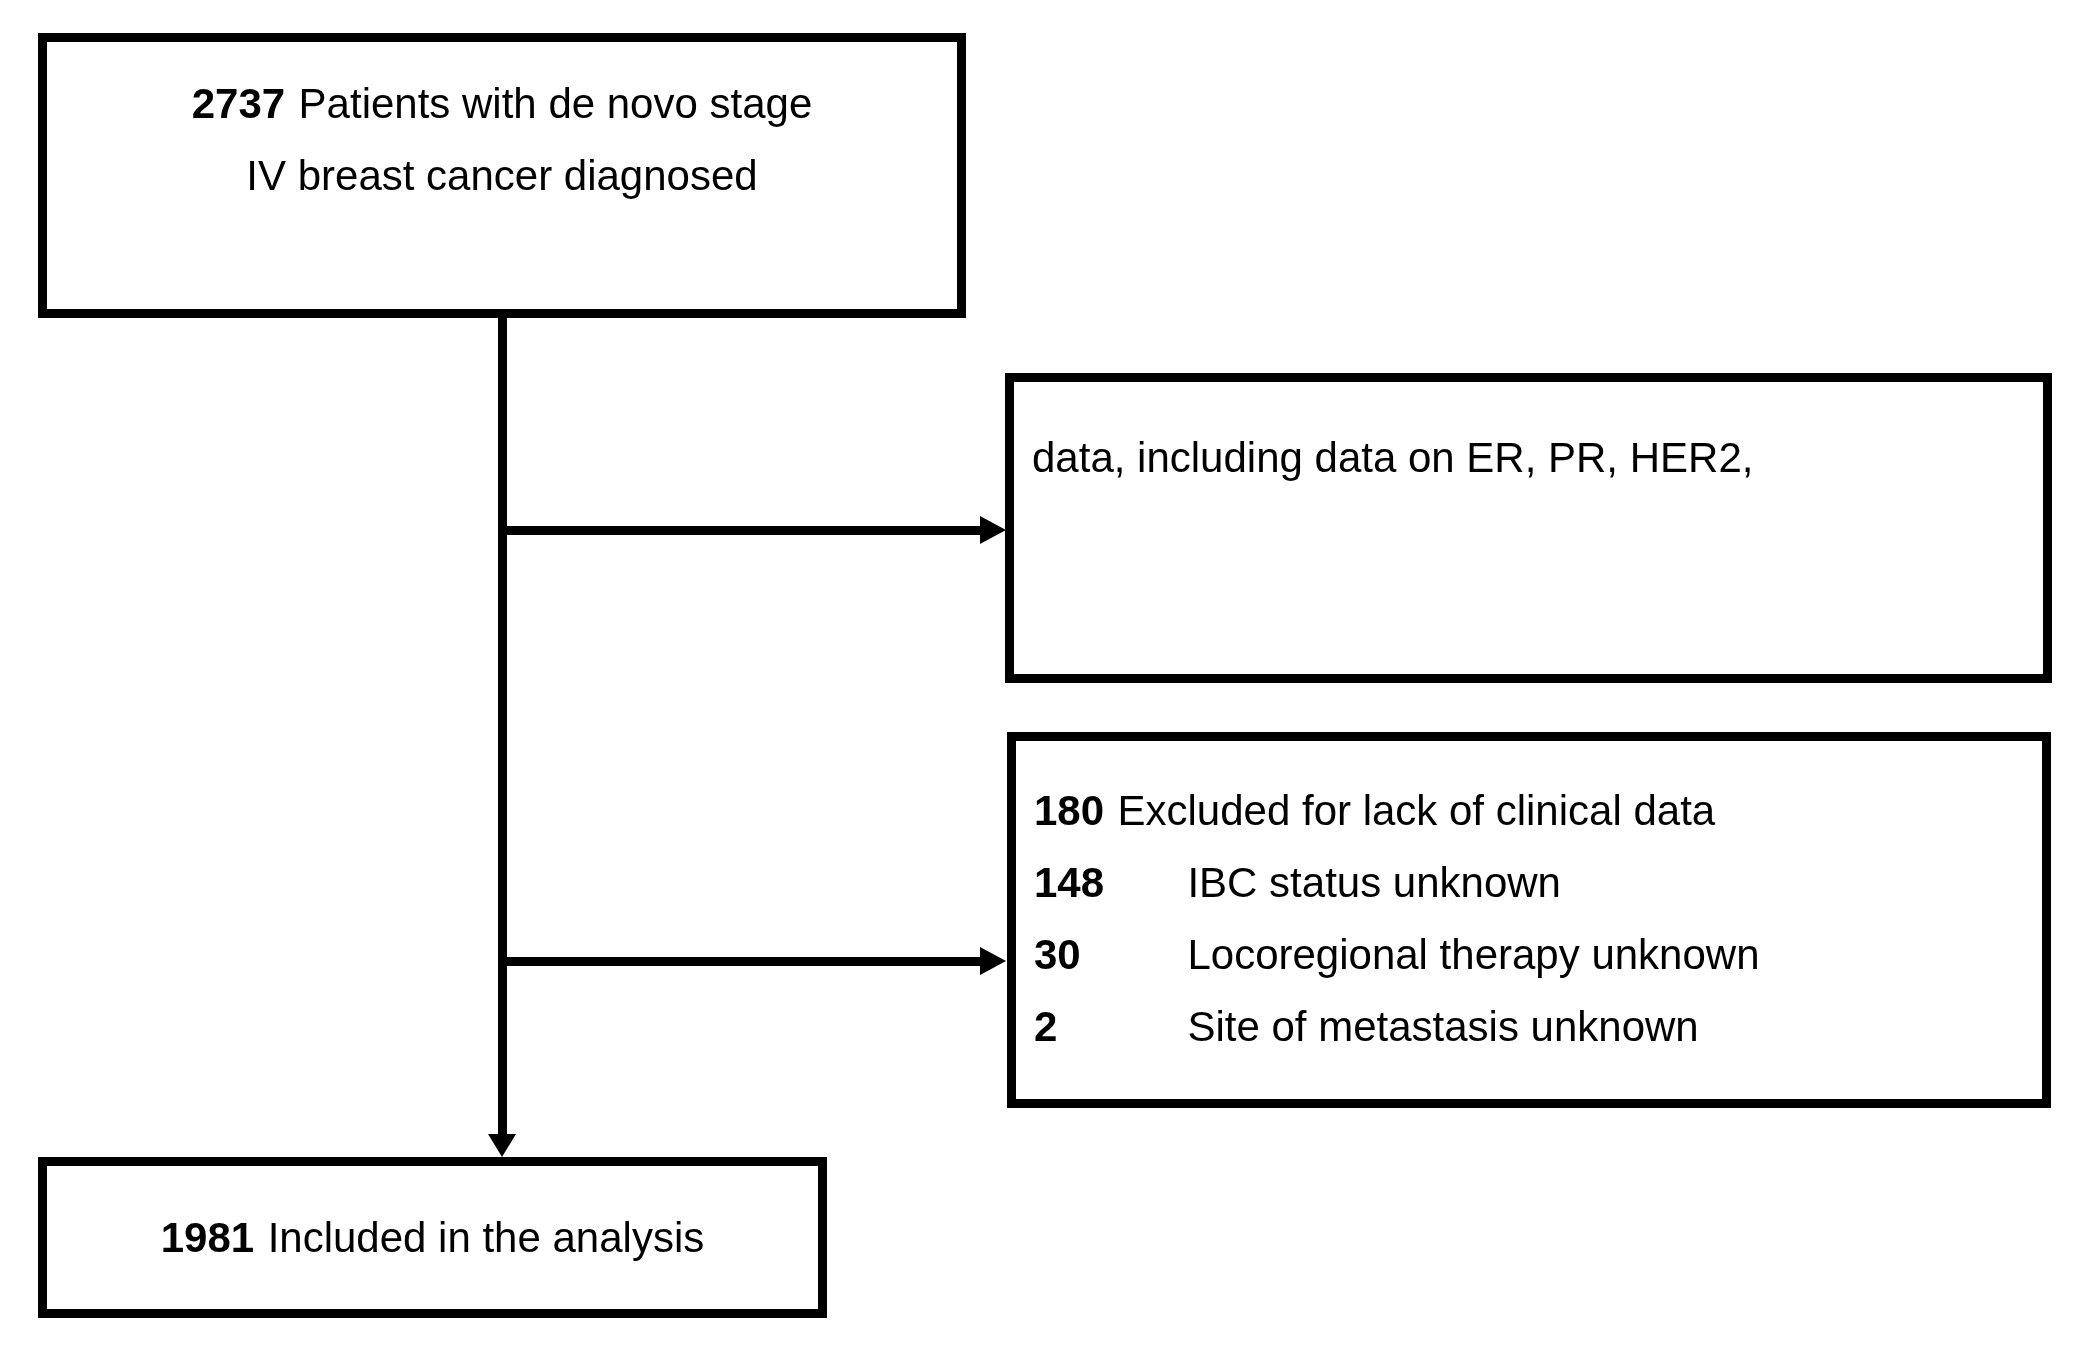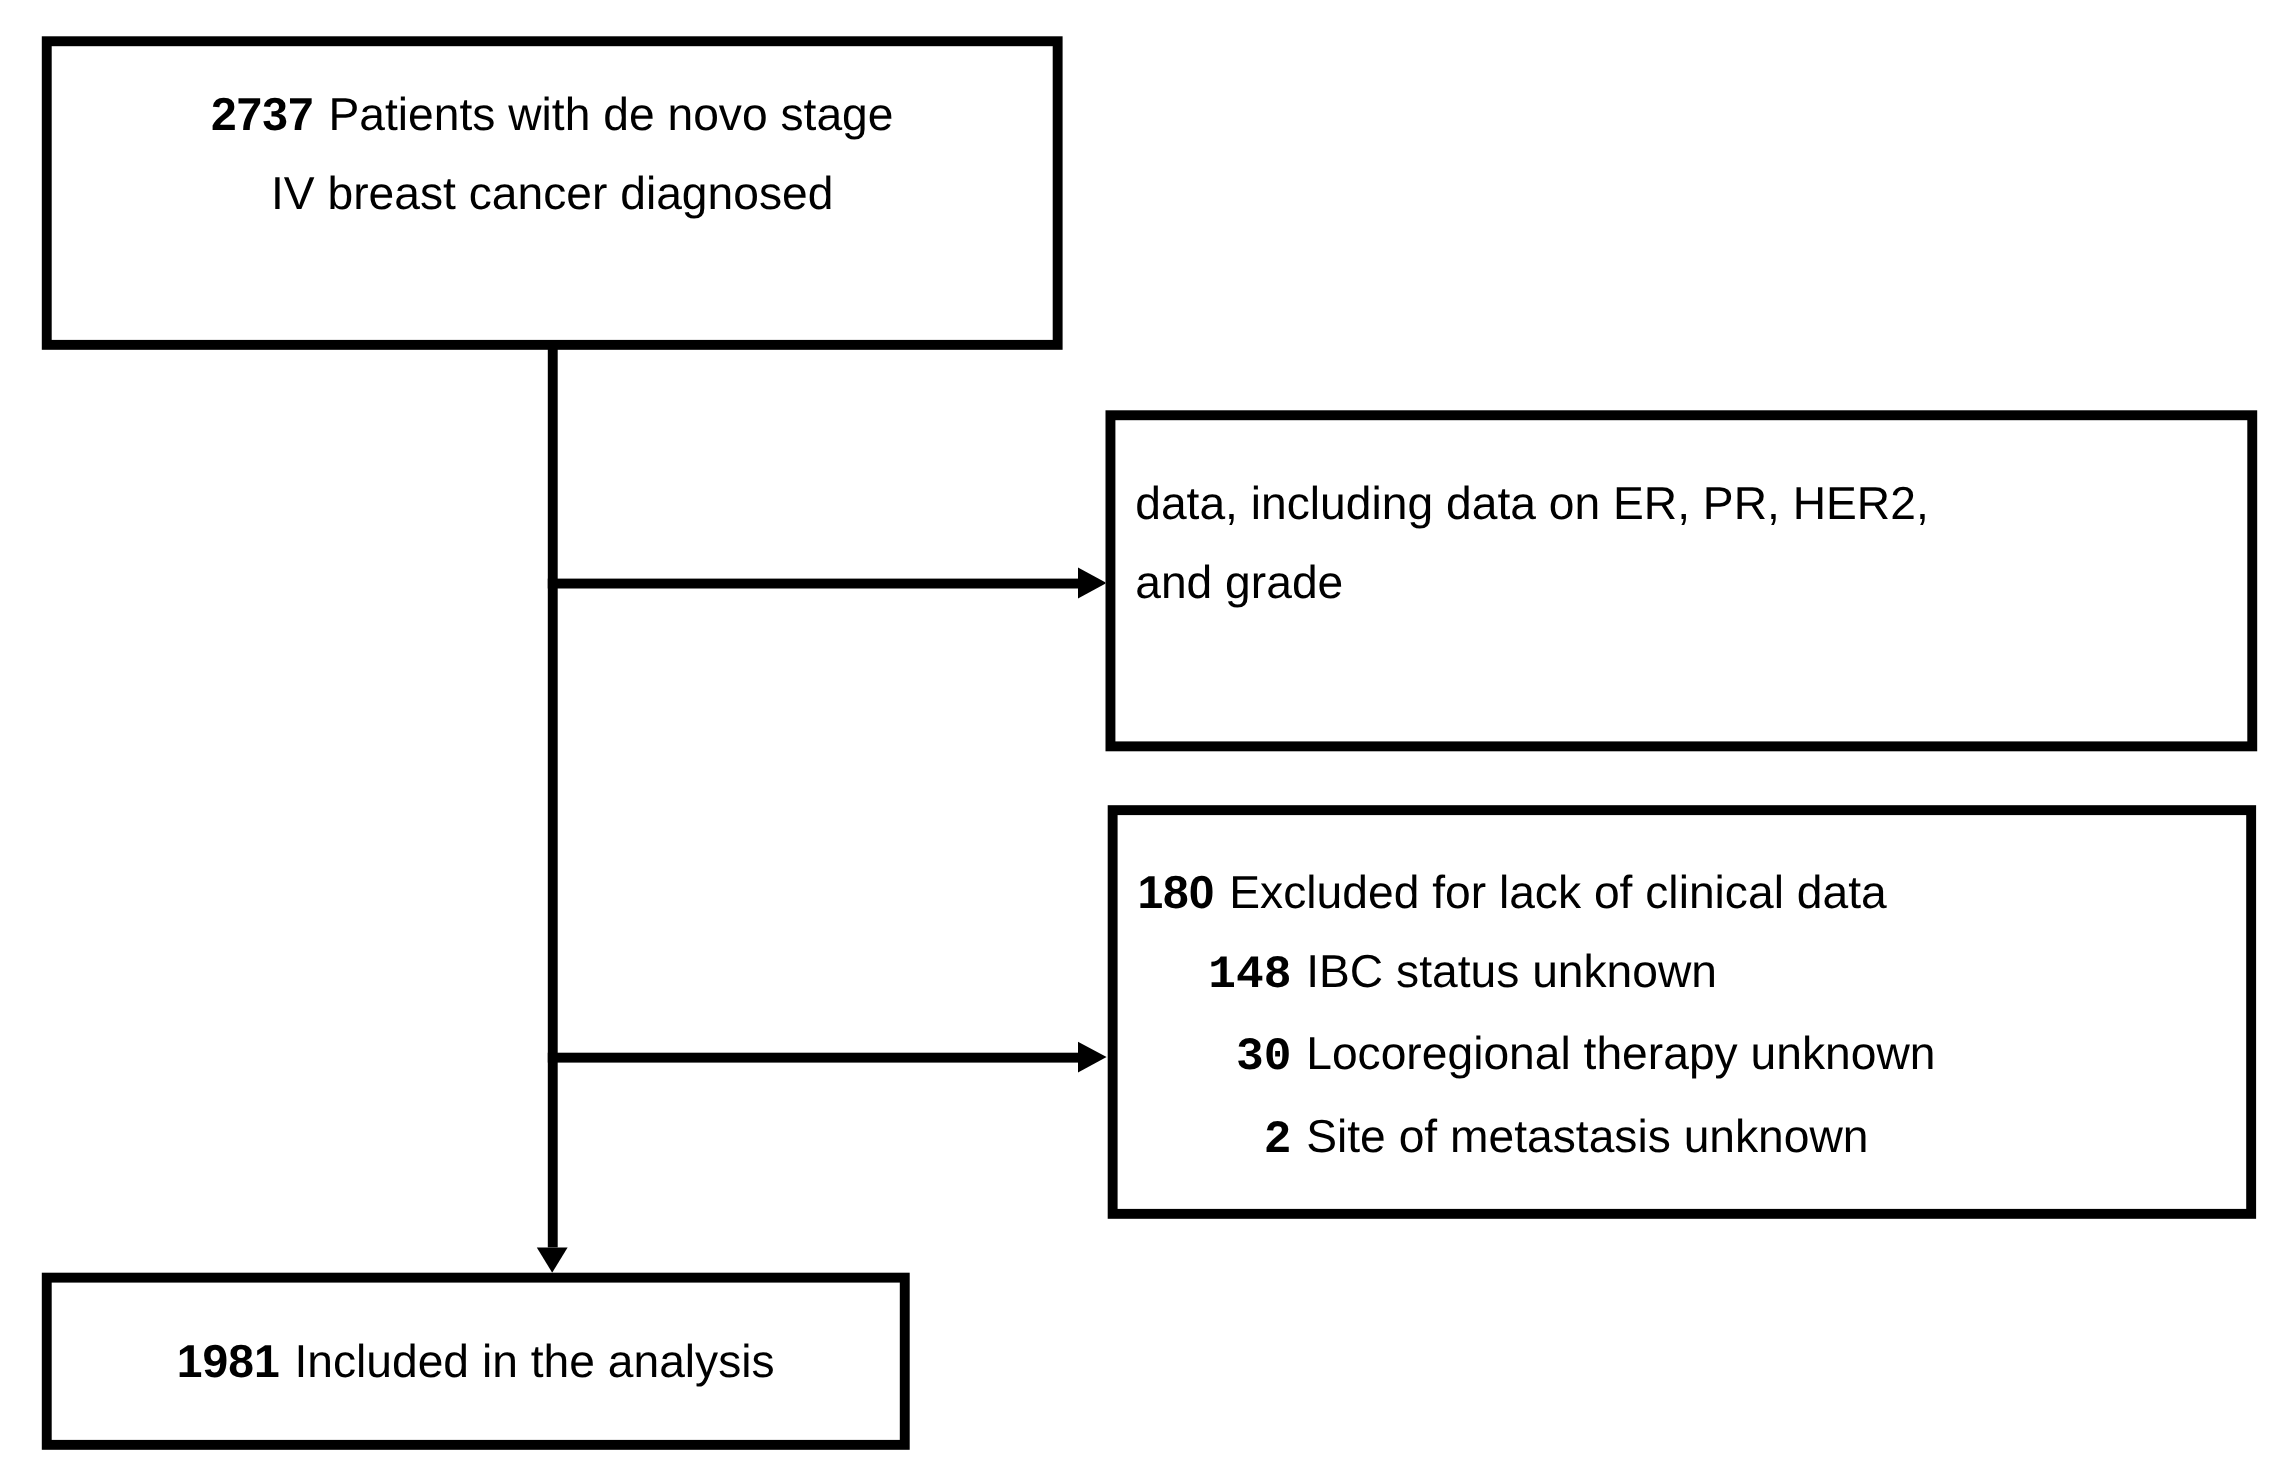--- a/index.html
+++ b/index.html
@@ -48,24 +48,23 @@
   
   .box-clin {
     left: 1007px; top: 732px;
     width: 1044px; height: 376px;
     padding: 34px 10px 0 18px;
     text-align: left;
   }
   .box-clin .subnum {
     display: inline-block;
     width: 140px;
-    text-align: right;
+    text-align: left;
     font-weight: bold;
     margin-right: 0.32em;
-    font-family: Liberation Mono, monospace;
   }
   
   .box-bottom {
     left: 38px; top: 1157px;
     width: 789px; height: 161px;
     display: flex;
     align-items: center;
     justify-content: center;
     text-align: center;
   }
@@ -118,21 +117,20 @@
 
   <div class="vline"></div>
   <div class="hline1"></div>
   <div class="hline2"></div>
   <div class="arrowhead-right ah1"></div>
   <div class="arrowhead-right ah2"></div>
   <div class="arrowhead-down"></div>
 
   <div class="box box-path">
     <div class="txtline">data, including data on ER, PR, HER2,</div>
-    <div class="txtline">and grade</div>
   </div>
 
   <div class="box box-clin">
     <div class="txtline"><span class="num">180</span><span>Excluded for lack of clinical data</span></div>
     <div class="txtline"><span class="subnum">148</span><span>IBC status unknown</span></div>
     <div class="txtline"><span class="subnum">30</span><span>Locoregional therapy unknown</span></div>
     <div class="txtline"><span class="subnum">2</span><span>Site of metastasis unknown</span></div>
   </div>
 
   <div class="box box-bottom">

